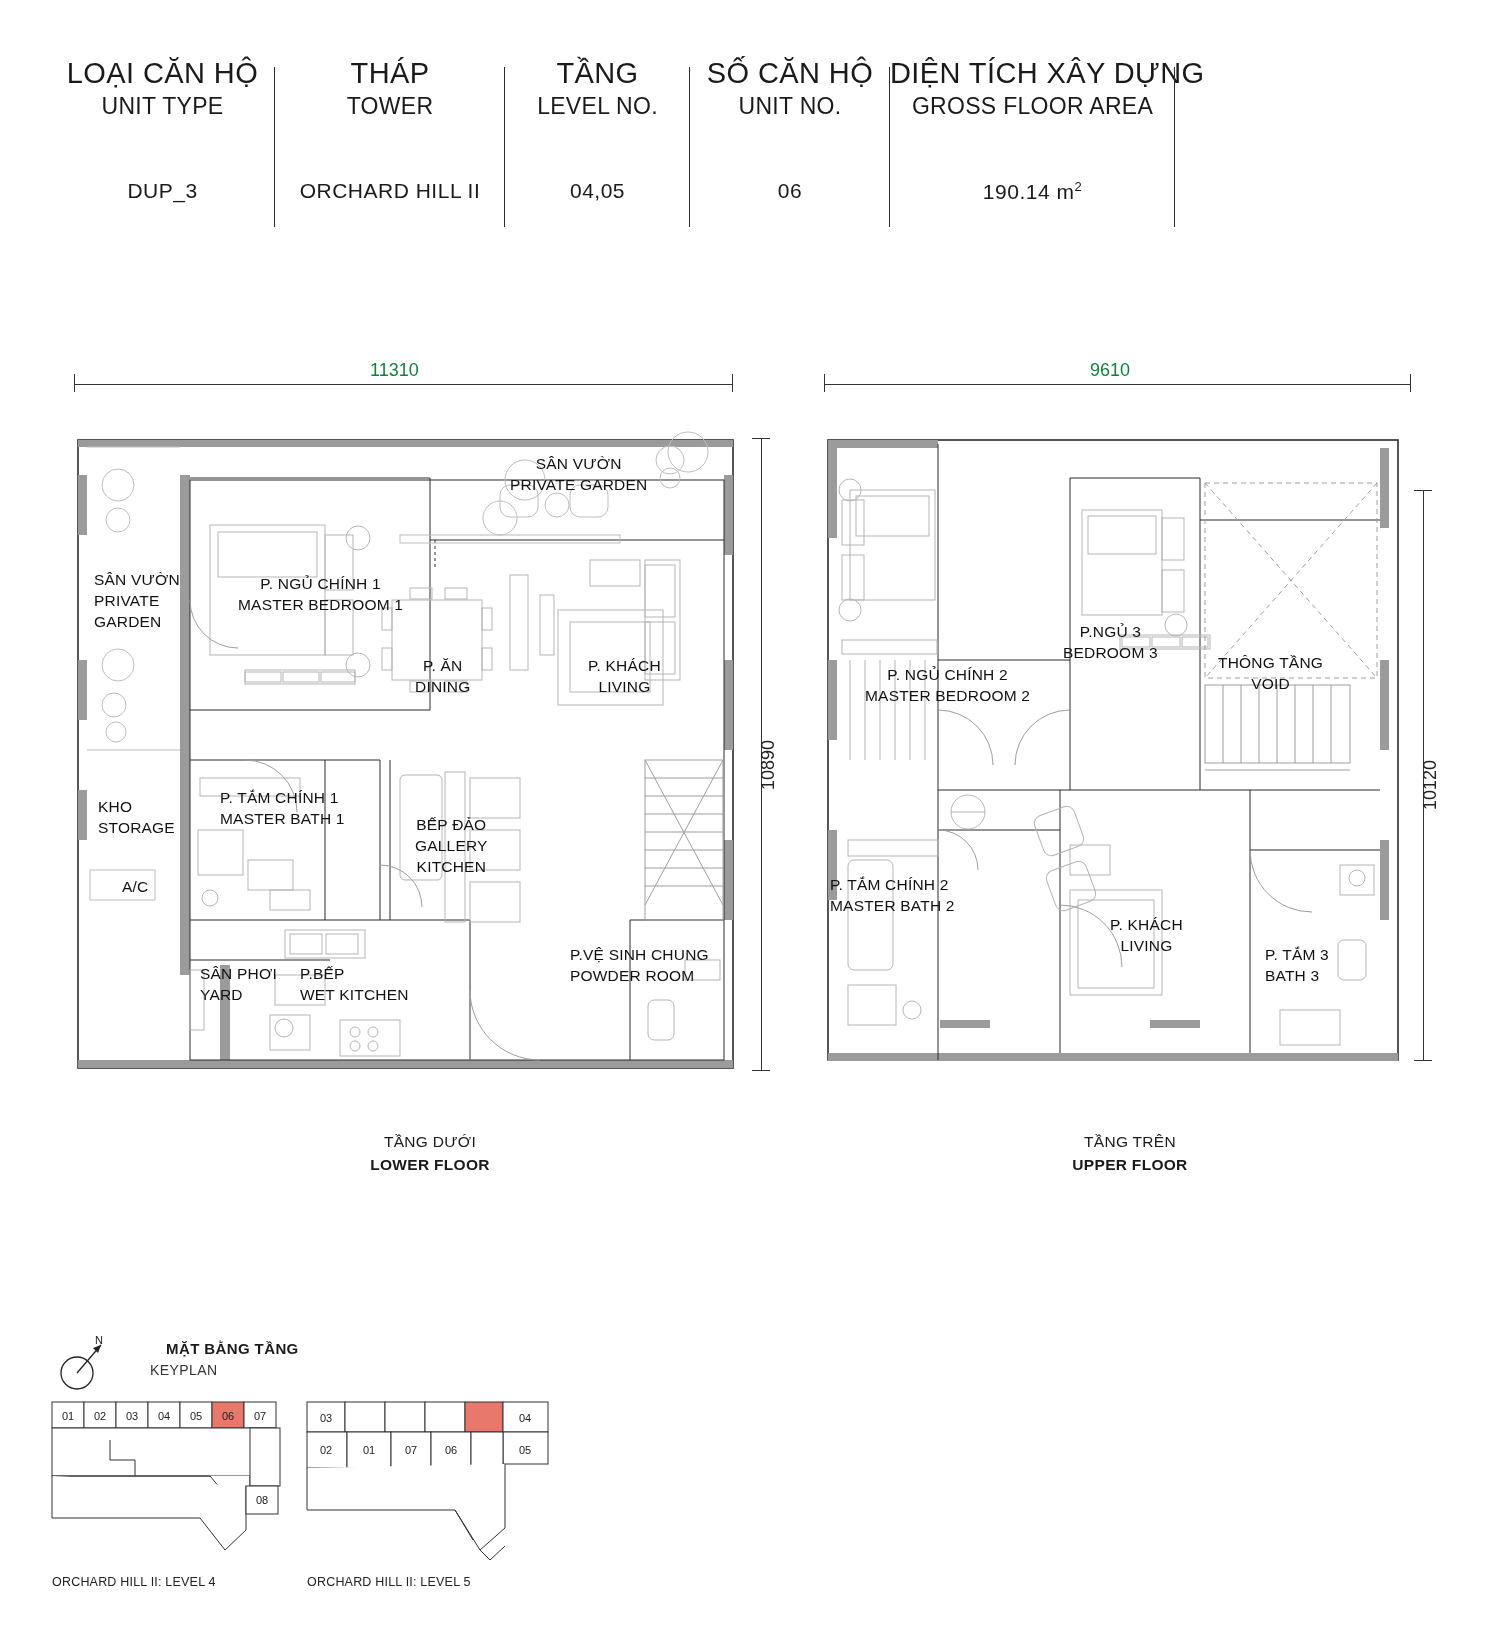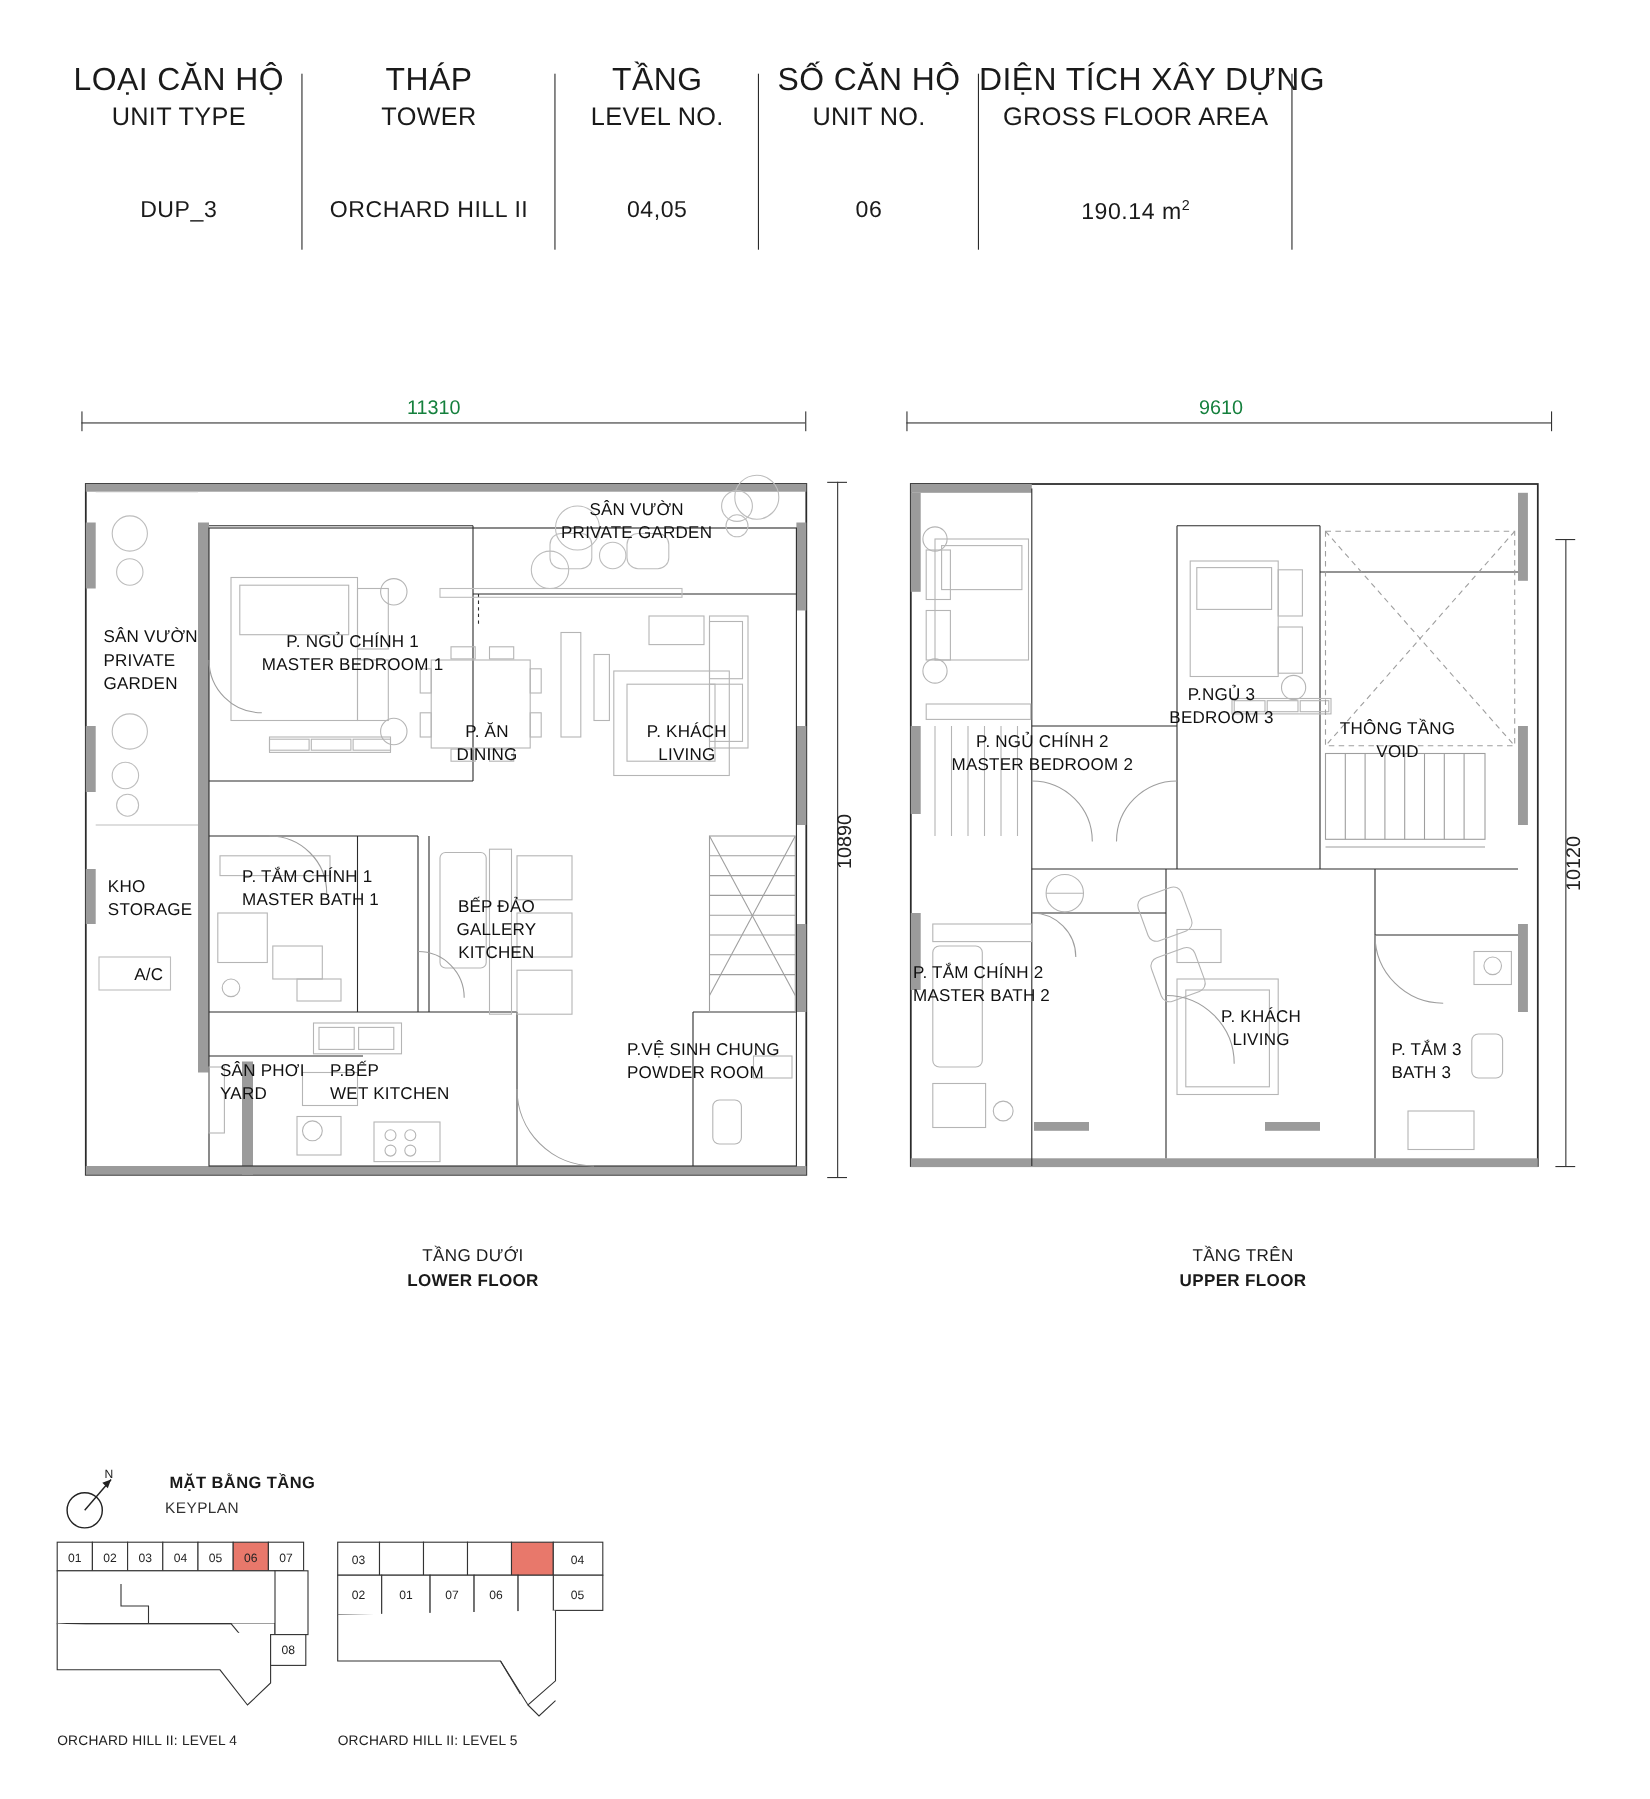--- a/index.html
+++ b/index.html
@@ -132,21 +132,21 @@
   
   .keyplan {
     position: absolute;
     left: 50px;
     top: 1330px;
     width: 600px;
     height: 280px;
   }
   .kp-title {
     position: absolute;
-    left: 104px;
+    left: 116px;
     top: 10px;
     font-size: 15px;
     font-weight: bold;
     letter-spacing: 0.4px;
   }
   .kp-sub {
     position: absolute;
     left: 100px;
     top: 32px;
     font-size: 14px;

